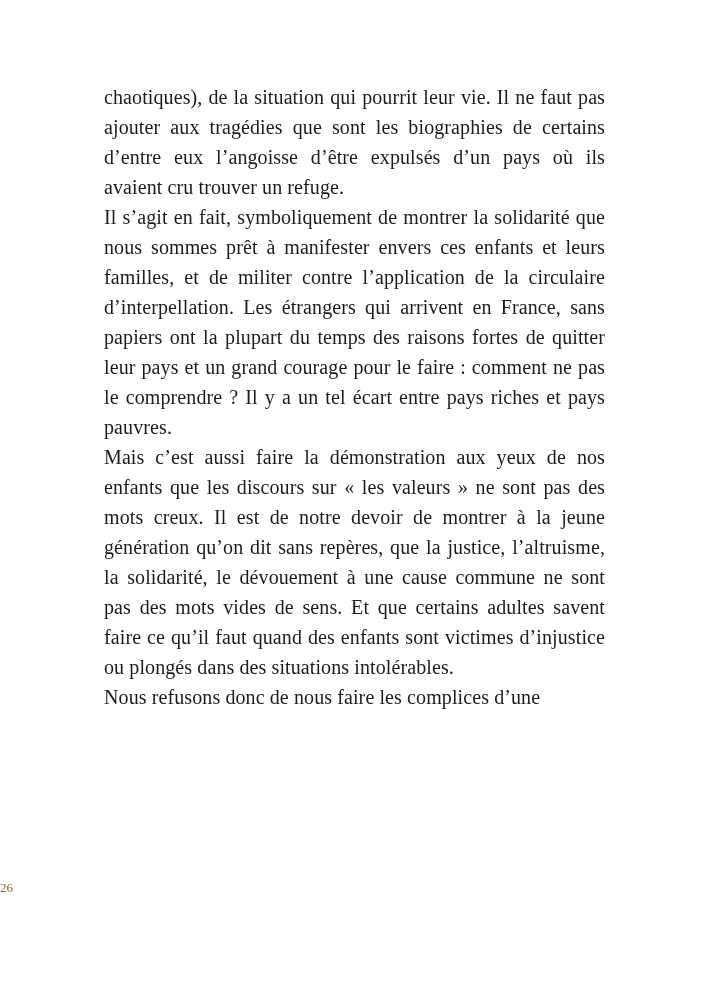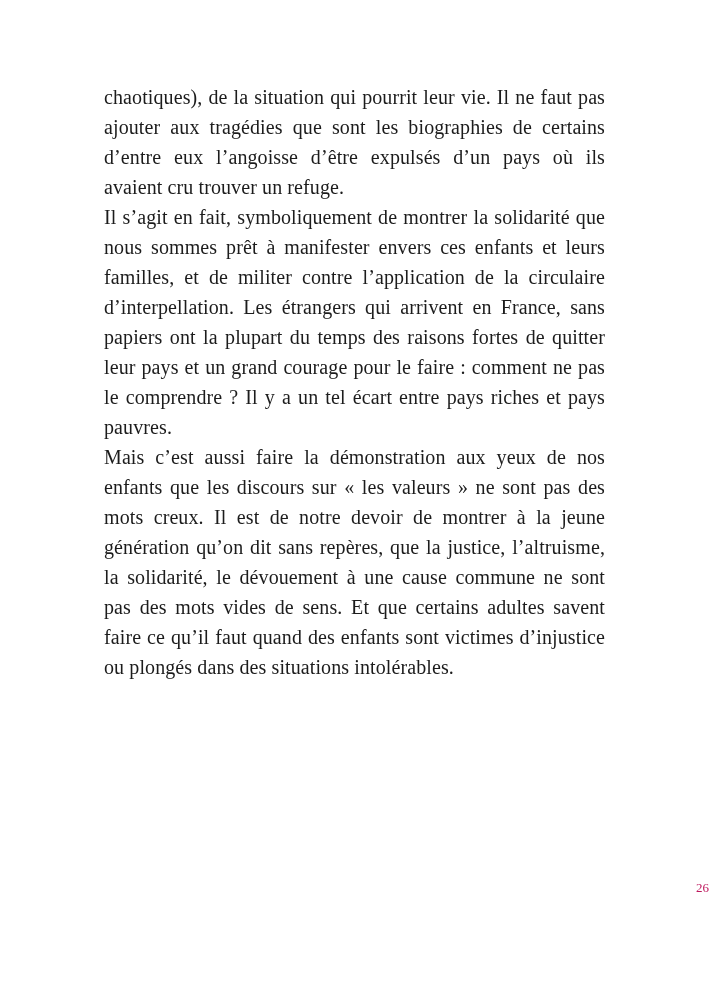--- a/index.html
+++ b/index.html
@@ -26,29 +26,30 @@
     line-height: 30px;
     text-align: justify;
     text-justify: inter-word;
     letter-spacing: 0.1px;
   }
   .page-footer {
     position: absolute;
     left: 0;
     right: 0;
     bottom: 36px;
-    text-align: right;
+    text-align: left;
     font-size: 13px;
-    color: #be185d;
+    color: #a16207;
     font-family: "Liberation Serif", "DejaVu Serif", serif;
   }
 </style>
 </head>
 <body>
 
 <div class="page">
   <div class="body-text">
     <p>chaotiques), de la situation qui pourrit leur vie. Il ne faut pas ajouter aux tragédies que sont les biographies de certains d’entre eux l’angoisse d’être expulsés d’un pays où ils avaient cru trouver un refuge.</p>
     <p>Il s’agit en fait, symboliquement de montrer la solidarité que nous sommes prêt à manifester envers ces enfants et leurs familles, et de militer contre l’application de la circulaire d’interpellation. Les étrangers qui arrivent en France, sans papiers ont la plupart du temps des raisons fortes de quitter leur pays et un grand courage pour le faire : comment ne pas le comprendre ? Il y a un tel écart entre pays riches et pays pauvres.</p>
     <p>Mais c’est aussi faire la démonstration aux yeux de nos enfants que les discours sur « les valeurs » ne sont pas des mots creux. Il est de notre devoir de montrer à la jeune génération qu’on dit sans repères, que la justice, l’altruisme, la solidarité, le dévouement à une cause commune ne sont pas des mots vides de sens. Et que certains adultes savent faire ce qu’il faut quand des enfants sont victimes d’injustice ou plongés dans des situations intolérables.</p>
+    <p>Nous refusons donc de nous faire les complices d’une</p>
   </div>
   <div class="page-footer">26</div>
 </div>
 
 </body></html>

